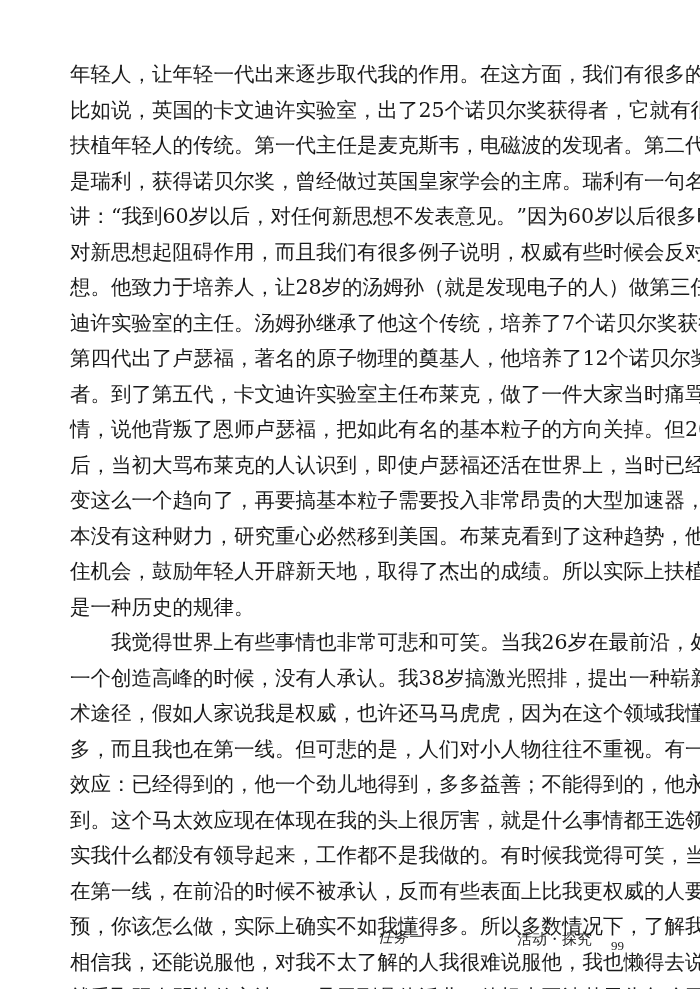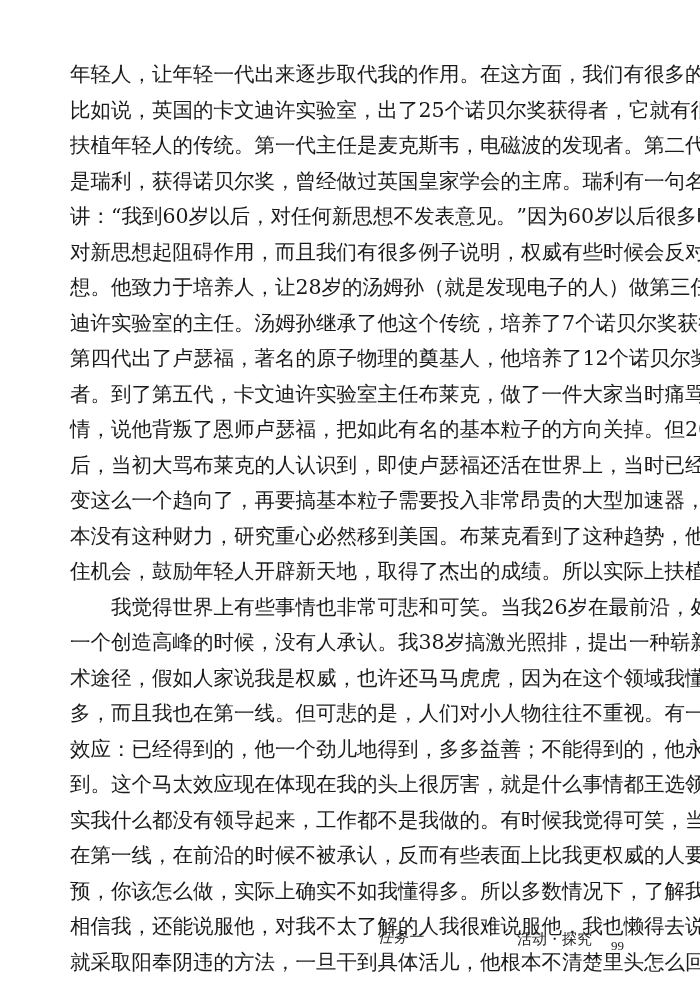--- a/index.html
+++ b/index.html
@@ -79,20 +79,21 @@
     <span class="line">对新思想起阻碍作用，而且我们有很多例子说明，权威有些时候会反对新思</span>
     <span class="line">想。他致力于培养人，让28岁的汤姆孙（就是发现电子的人）做第三任卡文</span>
     <span class="line">迪许实验室的主任。汤姆孙继承了他这个传统，培养了7个诺贝尔奖获得者。</span>
     <span class="line">第四代出了卢瑟福，著名的原子物理的奠基人，他培养了12个诺贝尔奖获得</span>
     <span class="line">者。到了第五代，卡文迪许实验室主任布莱克，做了一件大家当时痛骂他的事</span>
     <span class="line">情，说他背叛了恩师卢瑟福，把如此有名的基本粒子的方向关掉。但20年以</span>
     <span class="line">后，当初大骂布莱克的人认识到，即使卢瑟福还活在世界上，当时已经难以改</span>
     <span class="line">变这么一个趋向了，再要搞基本粒子需要投入非常昂贵的大型加速器，英国根</span>
     <span class="line">本没有这种财力，研究重心必然移到美国。布莱克看到了这种趋势，他赶紧抓</span>
     <span class="line">住机会，鼓励年轻人开辟新天地，取得了杰出的成绩。所以实际上扶植年轻人</span>
+    <span class="line last">是一种历史的规律。</span>
   </div>
 
   <div class="paragraph">
     <span class="line indent">我觉得世界上有些事情也非常可悲和可笑。当我26岁在最前沿，处于第</span>
     <span class="line">一个创造高峰的时候，没有人承认。我38岁搞激光照排，提出一种崭新的技</span>
     <span class="line">术途径，假如人家说我是权威，也许还马马虎虎，因为在这个领域我懂得最</span>
     <span class="line">多，而且我也在第一线。但可悲的是，人们对小人物往往不重视。有一种马太</span>
     <span class="line">效应：已经得到的，他一个劲儿地得到，多多益善；不能得到的，他永远得不</span>
     <span class="line">到。这个马太效应现在体现在我的头上很厉害，就是什么事情都王选领导，其</span>
     <span class="line">实我什么都没有领导起来，工作都不是我做的。有时候我觉得可笑，当年当我</span>

